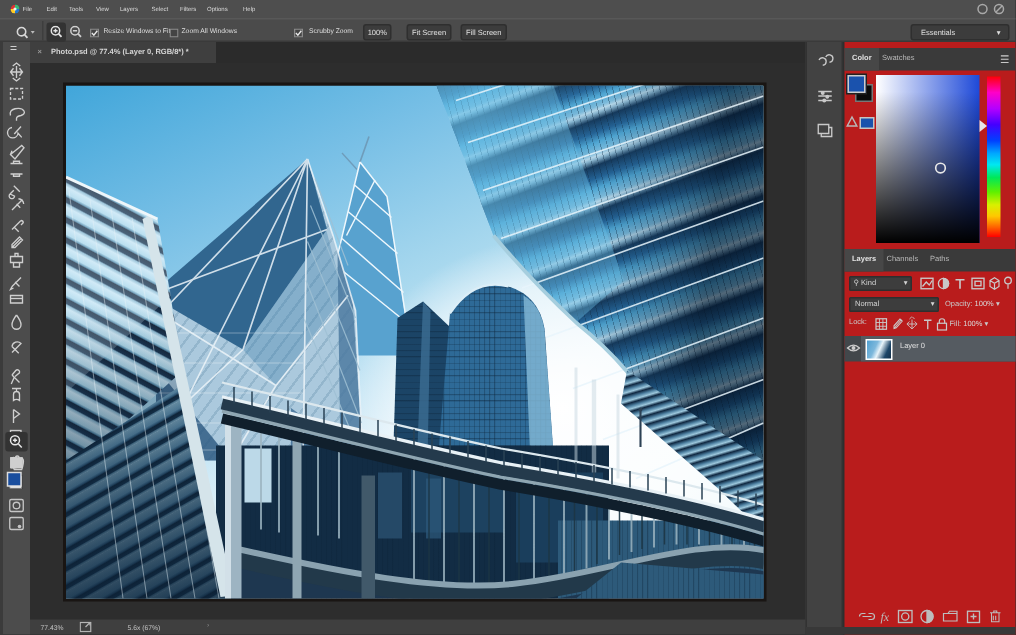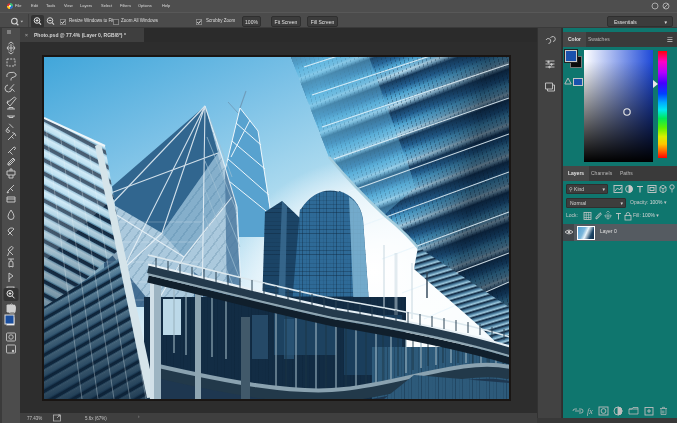--- a/index.html
+++ b/index.html
@@ -9,21 +9,21 @@
 #optbar{left:0;top:12px;width:677px;height:16px;background:#4b4b4b;border-top:1px solid #585858;border-bottom:1px solid #3a3a3a;color:#dedede;font-size:4.5px}
 .ob{position:absolute;top:3px;height:10px;line-height:10px}
 .btn{position:absolute;top:2.5px;height:11px;line-height:10px;background:#3c3c3c;border:1px solid #2f2f2f;border-radius:2px;text-align:center;color:#e0e0e0;font-size:5px}
 #tabbar{left:20px;top:28px;width:517px;height:14px;background:#2b2b2b}
 #tab{position:absolute;left:0;top:0;width:124px;height:14px;background:#3f3f3f;color:#d6d6d6;font-size:5px;font-weight:bold;line-height:14px}
 #toolbar{left:0;top:28px;width:20px;height:395px;background:#4c4c4c;border-left:2px solid #3b3b3b}
 #canvas{left:20px;top:42px;width:517px;height:371px;background:#2d2d2d}
 #photo{position:absolute;left:24px;top:15px;width:465px;height:342px;box-shadow:0 0 0 2px #191513}
 #statusbar{left:20px;top:413px;width:517px;height:10px;background:#3f3f3f;color:#c5c5c5;font-size:4.5px}
 #strip{left:537px;top:28px;width:25px;height:395px;background:#424242;border-left:1px solid #323232;border-right:1px solid #323232}
-#panels{left:563px;top:28px;width:114px;height:395px;background:#0f766e}
+#panels{left:563px;top:28px;width:114px;height:395px;background:#b91c1c}
 .ptabs{position:absolute;left:0;width:114px;height:15px;background:#3a3a3a;color:#b9b9b9;font-size:5px}
 .ptab{position:absolute;top:0;height:15px;line-height:15px;padding:0 5px;background:#474747;color:#e2e2e2;font-weight:bold}
 .ptxt{position:absolute;color:#c9c9c9;font-size:5px}
 .dd{position:absolute;background:#3d3d3d;border:1px solid #2f2f2f;border-radius:1px;color:#d5d5d5;font-size:5px}
 </style></head><body>
 <div id="app">
 
 <div class="abs" id="menubar">
   <svg class="abs" style="left:7px;top:3px" width="6" height="6" viewBox="0 0 8 8">
    <circle cx="4" cy="4" r="3.8" fill="#d33"></circle>

